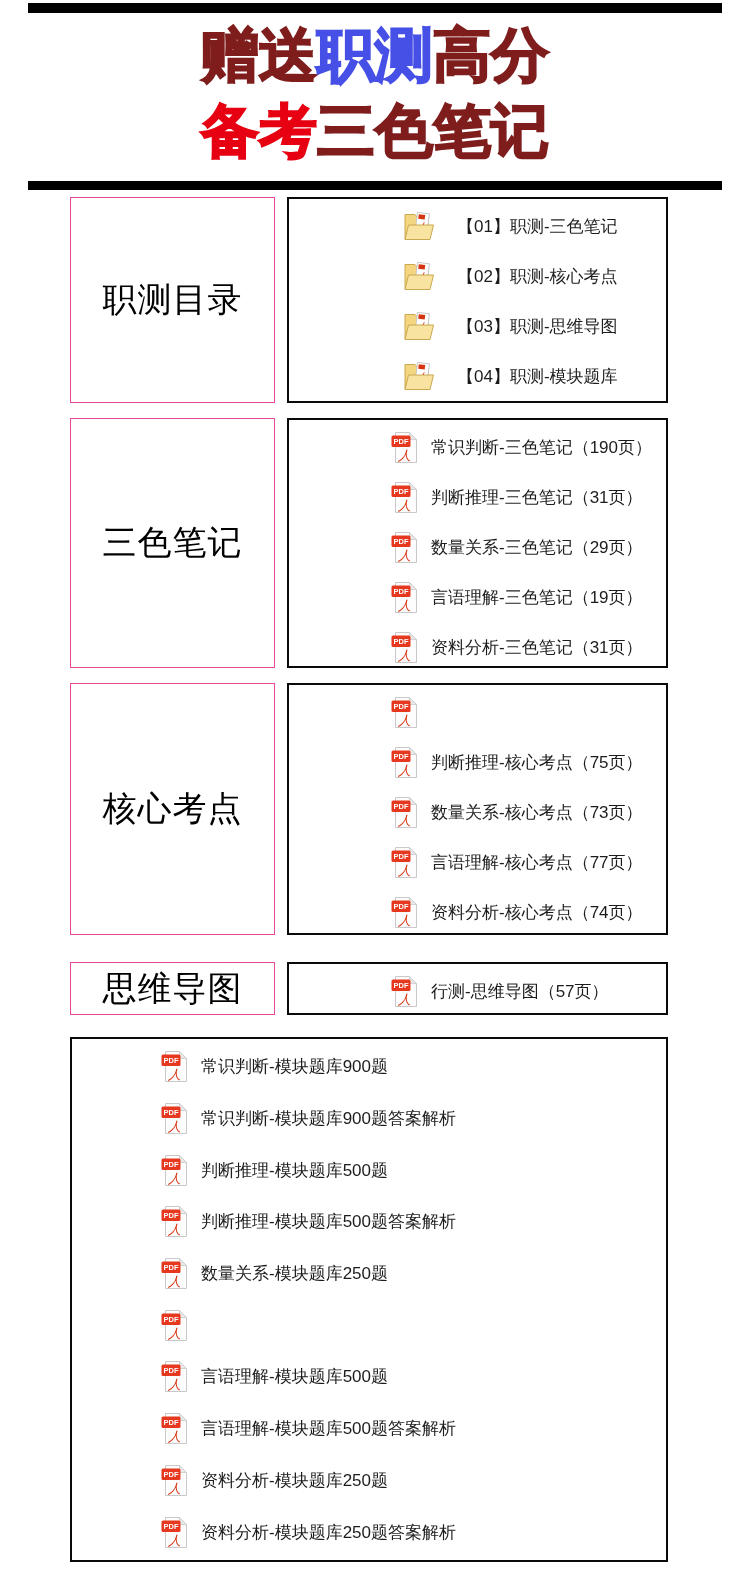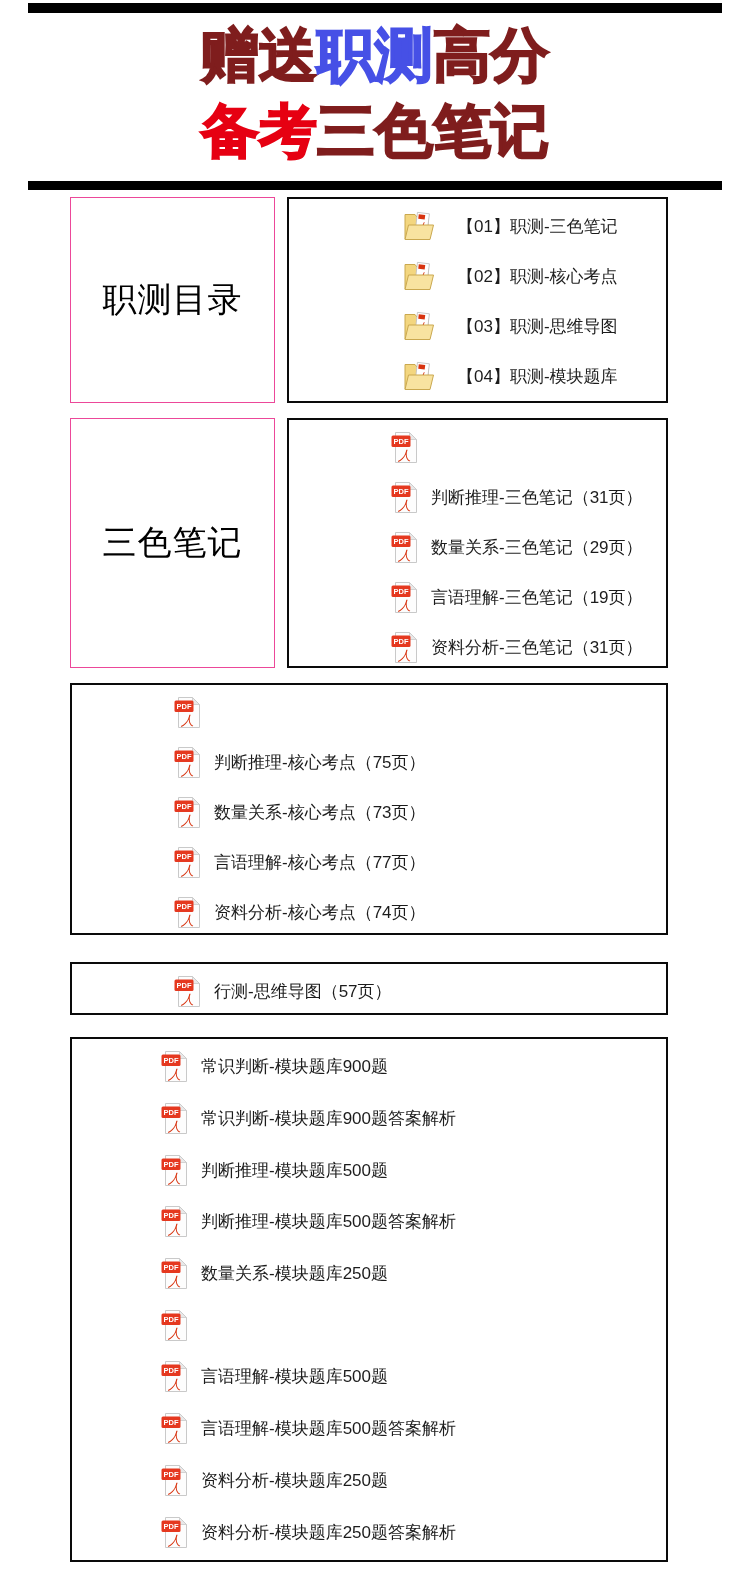--- a/index.html
+++ b/index.html
@@ -128,20 +128,21 @@
   <div class="item">
     <span class="icon">
       <svg width="27" height="33" viewBox="0 0 27 33" aria-hidden="true">
         <path d="M4.5 1.5 h14 l7 7 v23 h-21 z" fill="#fdfdfd" stroke="#c9c9c9" stroke-width="1"></path>
         <path d="M18.5 1.5 l7 7 h-7 z" fill="#e9e9e9" stroke="#c9c9c9" stroke-width="0.8"></path>
         <rect x="0.5" y="4.5" width="19" height="11.5" rx="1.5" fill="#e5381f"></rect>
         <text x="10" y="13.3" font-size="7.5" font-weight="bold" fill="#ffffff" text-anchor="middle" font-family="Liberation Sans, sans-serif">PDF</text>
         <text x="13.5" y="28.5" font-size="13" fill="#d8330f" text-anchor="middle" font-family="Liberation Serif, DejaVu Serif, serif" font-style="italic">人</text>
       </svg>
     </span>
+    <span class="item-label">常识判断-三色笔记（190页）</span>
   </div>
 
   <div class="item">
     <span class="icon">
       <svg width="27" height="33" viewBox="0 0 27 33" aria-hidden="true">
         <path d="M4.5 1.5 h14 l7 7 v23 h-21 z" fill="#fdfdfd" stroke="#c9c9c9" stroke-width="1"></path>
         <path d="M18.5 1.5 l7 7 h-7 z" fill="#e9e9e9" stroke="#c9c9c9" stroke-width="0.8"></path>
         <rect x="0.5" y="4.5" width="19" height="11.5" rx="1.5" fill="#e5381f"></rect>
         <text x="10" y="13.3" font-size="7.5" font-weight="bold" fill="#ffffff" text-anchor="middle" font-family="Liberation Sans, sans-serif">PDF</text>
         <text x="13.5" y="28.5" font-size="13" fill="#d8330f" text-anchor="middle" font-family="Liberation Serif, DejaVu Serif, serif" font-style="italic">人</text>
@@ -180,121 +181,127 @@
     <span class="icon">
       <svg width="27" height="33" viewBox="0 0 27 33" aria-hidden="true">
         <path d="M4.5 1.5 h14 l7 7 v23 h-21 z" fill="#fdfdfd" stroke="#c9c9c9" stroke-width="1"></path>
         <path d="M18.5 1.5 l7 7 h-7 z" fill="#e9e9e9" stroke="#c9c9c9" stroke-width="0.8"></path>
         <rect x="0.5" y="4.5" width="19" height="11.5" rx="1.5" fill="#e5381f"></rect>
         <text x="10" y="13.3" font-size="7.5" font-weight="bold" fill="#ffffff" text-anchor="middle" font-family="Liberation Sans, sans-serif">PDF</text>
         <text x="13.5" y="28.5" font-size="13" fill="#d8330f" text-anchor="middle" font-family="Liberation Serif, DejaVu Serif, serif" font-style="italic">人</text>
       </svg>
     </span>
     <span class="item-label">资料分析-三色笔记（31页）</span>
+  </div>
+</div>
+  </div>
+
+  <div class="section">
+    <div class="left-box">
+      <span class="left-label">核心考点</span>
+    </div>
+    <div class="right-box">
+  <div class="item">
+    <span class="icon">
+      <svg width="27" height="33" viewBox="0 0 27 33" aria-hidden="true">
+        <path d="M4.5 1.5 h14 l7 7 v23 h-21 z" fill="#fdfdfd" stroke="#c9c9c9" stroke-width="1"></path>
+        <path d="M18.5 1.5 l7 7 h-7 z" fill="#e9e9e9" stroke="#c9c9c9" stroke-width="0.8"></path>
+        <rect x="0.5" y="4.5" width="19" height="11.5" rx="1.5" fill="#e5381f"></rect>
+        <text x="10" y="13.3" font-size="7.5" font-weight="bold" fill="#ffffff" text-anchor="middle" font-family="Liberation Sans, sans-serif">PDF</text>
+        <text x="13.5" y="28.5" font-size="13" fill="#d8330f" text-anchor="middle" font-family="Liberation Serif, DejaVu Serif, serif" font-style="italic">人</text>
+      </svg>
+    </span>
+  </div>
+
+  <div class="item">
+    <span class="icon">
+      <svg width="27" height="33" viewBox="0 0 27 33" aria-hidden="true">
+        <path d="M4.5 1.5 h14 l7 7 v23 h-21 z" fill="#fdfdfd" stroke="#c9c9c9" stroke-width="1"></path>
+        <path d="M18.5 1.5 l7 7 h-7 z" fill="#e9e9e9" stroke="#c9c9c9" stroke-width="0.8"></path>
+        <rect x="0.5" y="4.5" width="19" height="11.5" rx="1.5" fill="#e5381f"></rect>
+        <text x="10" y="13.3" font-size="7.5" font-weight="bold" fill="#ffffff" text-anchor="middle" font-family="Liberation Sans, sans-serif">PDF</text>
+        <text x="13.5" y="28.5" font-size="13" fill="#d8330f" text-anchor="middle" font-family="Liberation Serif, DejaVu Serif, serif" font-style="italic">人</text>
+      </svg>
+    </span>
+    <span class="item-label">判断推理-核心考点（75页）</span>
+  </div>
+
+  <div class="item">
+    <span class="icon">
+      <svg width="27" height="33" viewBox="0 0 27 33" aria-hidden="true">
+        <path d="M4.5 1.5 h14 l7 7 v23 h-21 z" fill="#fdfdfd" stroke="#c9c9c9" stroke-width="1"></path>
+        <path d="M18.5 1.5 l7 7 h-7 z" fill="#e9e9e9" stroke="#c9c9c9" stroke-width="0.8"></path>
+        <rect x="0.5" y="4.5" width="19" height="11.5" rx="1.5" fill="#e5381f"></rect>
+        <text x="10" y="13.3" font-size="7.5" font-weight="bold" fill="#ffffff" text-anchor="middle" font-family="Liberation Sans, sans-serif">PDF</text>
+        <text x="13.5" y="28.5" font-size="13" fill="#d8330f" text-anchor="middle" font-family="Liberation Serif, DejaVu Serif, serif" font-style="italic">人</text>
+      </svg>
+    </span>
+    <span class="item-label">数量关系-核心考点（73页）</span>
+  </div>
+
+  <div class="item">
+    <span class="icon">
+      <svg width="27" height="33" viewBox="0 0 27 33" aria-hidden="true">
+        <path d="M4.5 1.5 h14 l7 7 v23 h-21 z" fill="#fdfdfd" stroke="#c9c9c9" stroke-width="1"></path>
+        <path d="M18.5 1.5 l7 7 h-7 z" fill="#e9e9e9" stroke="#c9c9c9" stroke-width="0.8"></path>
+        <rect x="0.5" y="4.5" width="19" height="11.5" rx="1.5" fill="#e5381f"></rect>
+        <text x="10" y="13.3" font-size="7.5" font-weight="bold" fill="#ffffff" text-anchor="middle" font-family="Liberation Sans, sans-serif">PDF</text>
+        <text x="13.5" y="28.5" font-size="13" fill="#d8330f" text-anchor="middle" font-family="Liberation Serif, DejaVu Serif, serif" font-style="italic">人</text>
+      </svg>
+    </span>
+    <span class="item-label">言语理解-核心考点（77页）</span>
+  </div>
+
+  <div class="item">
+    <span class="icon">
+      <svg width="27" height="33" viewBox="0 0 27 33" aria-hidden="true">
+        <path d="M4.5 1.5 h14 l7 7 v23 h-21 z" fill="#fdfdfd" stroke="#c9c9c9" stroke-width="1"></path>
+        <path d="M18.5 1.5 l7 7 h-7 z" fill="#e9e9e9" stroke="#c9c9c9" stroke-width="0.8"></path>
+        <rect x="0.5" y="4.5" width="19" height="11.5" rx="1.5" fill="#e5381f"></rect>
+        <text x="10" y="13.3" font-size="7.5" font-weight="bold" fill="#ffffff" text-anchor="middle" font-family="Liberation Sans, sans-serif">PDF</text>
+        <text x="13.5" y="28.5" font-size="13" fill="#d8330f" text-anchor="middle" font-family="Liberation Serif, DejaVu Serif, serif" font-style="italic">人</text>
+      </svg>
+    </span>
+    <span class="item-label">资料分析-核心考点（74页）</span>
+  </div>
+</div>
+  </div>
+
+  <div class="section">
+    <div class="left-box">
+      <span class="left-label">思维导图</span>
+    </div>
+    <div class="right-box">
+  <div class="item">
+    <span class="icon">
+      <svg width="27" height="33" viewBox="0 0 27 33" aria-hidden="true">
+        <path d="M4.5 1.5 h14 l7 7 v23 h-21 z" fill="#fdfdfd" stroke="#c9c9c9" stroke-width="1"></path>
+        <path d="M18.5 1.5 l7 7 h-7 z" fill="#e9e9e9" stroke="#c9c9c9" stroke-width="0.8"></path>
+        <rect x="0.5" y="4.5" width="19" height="11.5" rx="1.5" fill="#e5381f"></rect>
+        <text x="10" y="13.3" font-size="7.5" font-weight="bold" fill="#ffffff" text-anchor="middle" font-family="Liberation Sans, sans-serif">PDF</text>
+        <text x="13.5" y="28.5" font-size="13" fill="#d8330f" text-anchor="middle" font-family="Liberation Serif, DejaVu Serif, serif" font-style="italic">人</text>
+      </svg>
+    </span>
+    <span class="item-label">行测-思维导图（57页）</span>
   </div>
 </div>
   </div>
 
   <div class="section">
     <div class="right-box">
   <div class="item">
     <span class="icon">
       <svg width="27" height="33" viewBox="0 0 27 33" aria-hidden="true">
         <path d="M4.5 1.5 h14 l7 7 v23 h-21 z" fill="#fdfdfd" stroke="#c9c9c9" stroke-width="1"></path>
         <path d="M18.5 1.5 l7 7 h-7 z" fill="#e9e9e9" stroke="#c9c9c9" stroke-width="0.8"></path>
         <rect x="0.5" y="4.5" width="19" height="11.5" rx="1.5" fill="#e5381f"></rect>
         <text x="10" y="13.3" font-size="7.5" font-weight="bold" fill="#ffffff" text-anchor="middle" font-family="Liberation Sans, sans-serif">PDF</text>
         <text x="13.5" y="28.5" font-size="13" fill="#d8330f" text-anchor="middle" font-family="Liberation Serif, DejaVu Serif, serif" font-style="italic">人</text>
       </svg>
     </span>
-  </div>
-
-  <div class="item">
-    <span class="icon">
-      <svg width="27" height="33" viewBox="0 0 27 33" aria-hidden="true">
-        <path d="M4.5 1.5 h14 l7 7 v23 h-21 z" fill="#fdfdfd" stroke="#c9c9c9" stroke-width="1"></path>
-        <path d="M18.5 1.5 l7 7 h-7 z" fill="#e9e9e9" stroke="#c9c9c9" stroke-width="0.8"></path>
-        <rect x="0.5" y="4.5" width="19" height="11.5" rx="1.5" fill="#e5381f"></rect>
-        <text x="10" y="13.3" font-size="7.5" font-weight="bold" fill="#ffffff" text-anchor="middle" font-family="Liberation Sans, sans-serif">PDF</text>
-        <text x="13.5" y="28.5" font-size="13" fill="#d8330f" text-anchor="middle" font-family="Liberation Serif, DejaVu Serif, serif" font-style="italic">人</text>
-      </svg>
-    </span>
-    <span class="item-label">判断推理-核心考点（75页）</span>
-  </div>
-
-  <div class="item">
-    <span class="icon">
-      <svg width="27" height="33" viewBox="0 0 27 33" aria-hidden="true">
-        <path d="M4.5 1.5 h14 l7 7 v23 h-21 z" fill="#fdfdfd" stroke="#c9c9c9" stroke-width="1"></path>
-        <path d="M18.5 1.5 l7 7 h-7 z" fill="#e9e9e9" stroke="#c9c9c9" stroke-width="0.8"></path>
-        <rect x="0.5" y="4.5" width="19" height="11.5" rx="1.5" fill="#e5381f"></rect>
-        <text x="10" y="13.3" font-size="7.5" font-weight="bold" fill="#ffffff" text-anchor="middle" font-family="Liberation Sans, sans-serif">PDF</text>
-        <text x="13.5" y="28.5" font-size="13" fill="#d8330f" text-anchor="middle" font-family="Liberation Serif, DejaVu Serif, serif" font-style="italic">人</text>
-      </svg>
-    </span>
-    <span class="item-label">数量关系-核心考点（73页）</span>
-  </div>
-
-  <div class="item">
-    <span class="icon">
-      <svg width="27" height="33" viewBox="0 0 27 33" aria-hidden="true">
-        <path d="M4.5 1.5 h14 l7 7 v23 h-21 z" fill="#fdfdfd" stroke="#c9c9c9" stroke-width="1"></path>
-        <path d="M18.5 1.5 l7 7 h-7 z" fill="#e9e9e9" stroke="#c9c9c9" stroke-width="0.8"></path>
-        <rect x="0.5" y="4.5" width="19" height="11.5" rx="1.5" fill="#e5381f"></rect>
-        <text x="10" y="13.3" font-size="7.5" font-weight="bold" fill="#ffffff" text-anchor="middle" font-family="Liberation Sans, sans-serif">PDF</text>
-        <text x="13.5" y="28.5" font-size="13" fill="#d8330f" text-anchor="middle" font-family="Liberation Serif, DejaVu Serif, serif" font-style="italic">人</text>
-      </svg>
-    </span>
-    <span class="item-label">言语理解-核心考点（77页）</span>
-  </div>
-
-  <div class="item">
-    <span class="icon">
-      <svg width="27" height="33" viewBox="0 0 27 33" aria-hidden="true">
-        <path d="M4.5 1.5 h14 l7 7 v23 h-21 z" fill="#fdfdfd" stroke="#c9c9c9" stroke-width="1"></path>
-        <path d="M18.5 1.5 l7 7 h-7 z" fill="#e9e9e9" stroke="#c9c9c9" stroke-width="0.8"></path>
-        <rect x="0.5" y="4.5" width="19" height="11.5" rx="1.5" fill="#e5381f"></rect>
-        <text x="10" y="13.3" font-size="7.5" font-weight="bold" fill="#ffffff" text-anchor="middle" font-family="Liberation Sans, sans-serif">PDF</text>
-        <text x="13.5" y="28.5" font-size="13" fill="#d8330f" text-anchor="middle" font-family="Liberation Serif, DejaVu Serif, serif" font-style="italic">人</text>
-      </svg>
-    </span>
-    <span class="item-label">资料分析-核心考点（74页）</span>
-  </div>
-</div>
-  </div>
-
-  <div class="section">
-    <div class="right-box">
-  <div class="item">
-    <span class="icon">
-      <svg width="27" height="33" viewBox="0 0 27 33" aria-hidden="true">
-        <path d="M4.5 1.5 h14 l7 7 v23 h-21 z" fill="#fdfdfd" stroke="#c9c9c9" stroke-width="1"></path>
-        <path d="M18.5 1.5 l7 7 h-7 z" fill="#e9e9e9" stroke="#c9c9c9" stroke-width="0.8"></path>
-        <rect x="0.5" y="4.5" width="19" height="11.5" rx="1.5" fill="#e5381f"></rect>
-        <text x="10" y="13.3" font-size="7.5" font-weight="bold" fill="#ffffff" text-anchor="middle" font-family="Liberation Sans, sans-serif">PDF</text>
-        <text x="13.5" y="28.5" font-size="13" fill="#d8330f" text-anchor="middle" font-family="Liberation Serif, DejaVu Serif, serif" font-style="italic">人</text>
-      </svg>
-    </span>
-    <span class="item-label">行测-思维导图（57页）</span>
-  </div>
-</div>
-  </div>
-
-  <div class="section">
-    <div class="right-box">
-  <div class="item">
-    <span class="icon">
-      <svg width="27" height="33" viewBox="0 0 27 33" aria-hidden="true">
-        <path d="M4.5 1.5 h14 l7 7 v23 h-21 z" fill="#fdfdfd" stroke="#c9c9c9" stroke-width="1"></path>
-        <path d="M18.5 1.5 l7 7 h-7 z" fill="#e9e9e9" stroke="#c9c9c9" stroke-width="0.8"></path>
-        <rect x="0.5" y="4.5" width="19" height="11.5" rx="1.5" fill="#e5381f"></rect>
-        <text x="10" y="13.3" font-size="7.5" font-weight="bold" fill="#ffffff" text-anchor="middle" font-family="Liberation Sans, sans-serif">PDF</text>
-        <text x="13.5" y="28.5" font-size="13" fill="#d8330f" text-anchor="middle" font-family="Liberation Serif, DejaVu Serif, serif" font-style="italic">人</text>
-      </svg>
-    </span>
     <span class="item-label">常识判断-模块题库900题</span>
   </div>
 
   <div class="item">
     <span class="icon">
       <svg width="27" height="33" viewBox="0 0 27 33" aria-hidden="true">
         <path d="M4.5 1.5 h14 l7 7 v23 h-21 z" fill="#fdfdfd" stroke="#c9c9c9" stroke-width="1"></path>
         <path d="M18.5 1.5 l7 7 h-7 z" fill="#e9e9e9" stroke="#c9c9c9" stroke-width="0.8"></path>
         <rect x="0.5" y="4.5" width="19" height="11.5" rx="1.5" fill="#e5381f"></rect>
         <text x="10" y="13.3" font-size="7.5" font-weight="bold" fill="#ffffff" text-anchor="middle" font-family="Liberation Sans, sans-serif">PDF</text>

